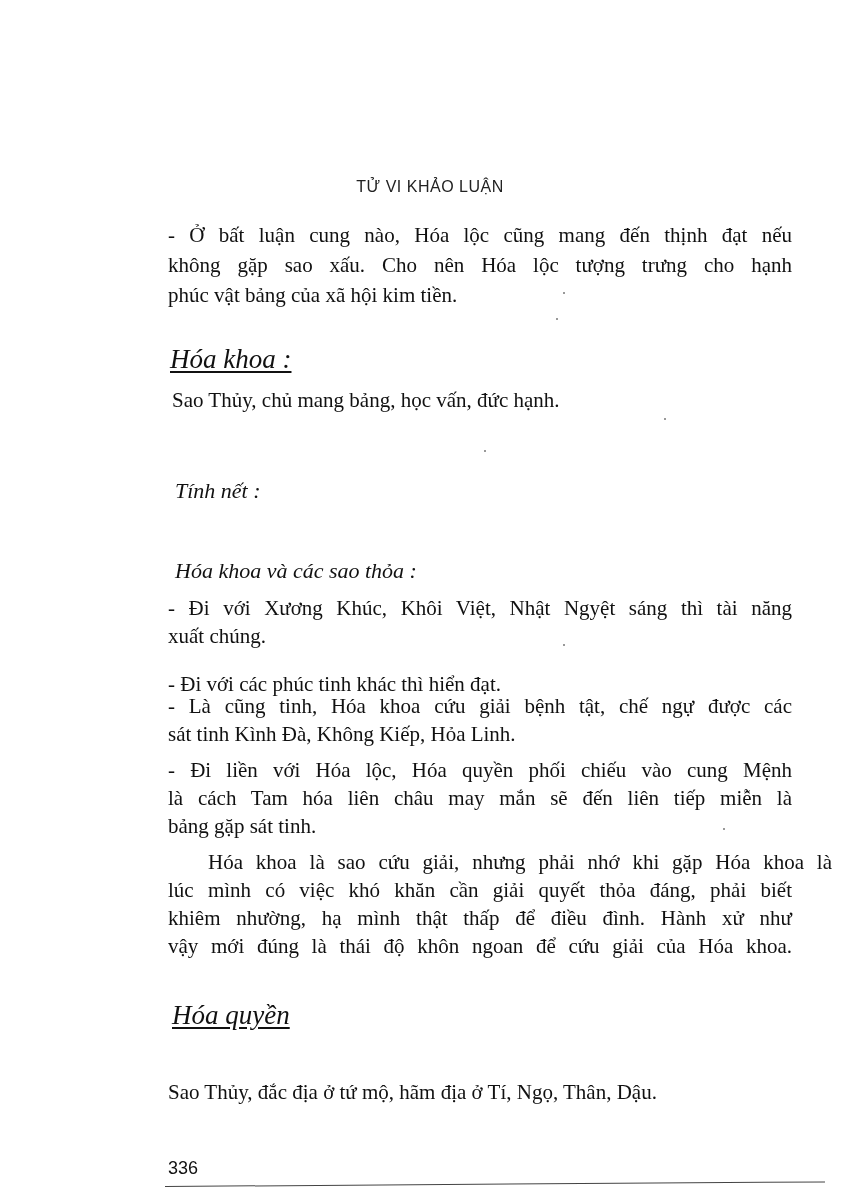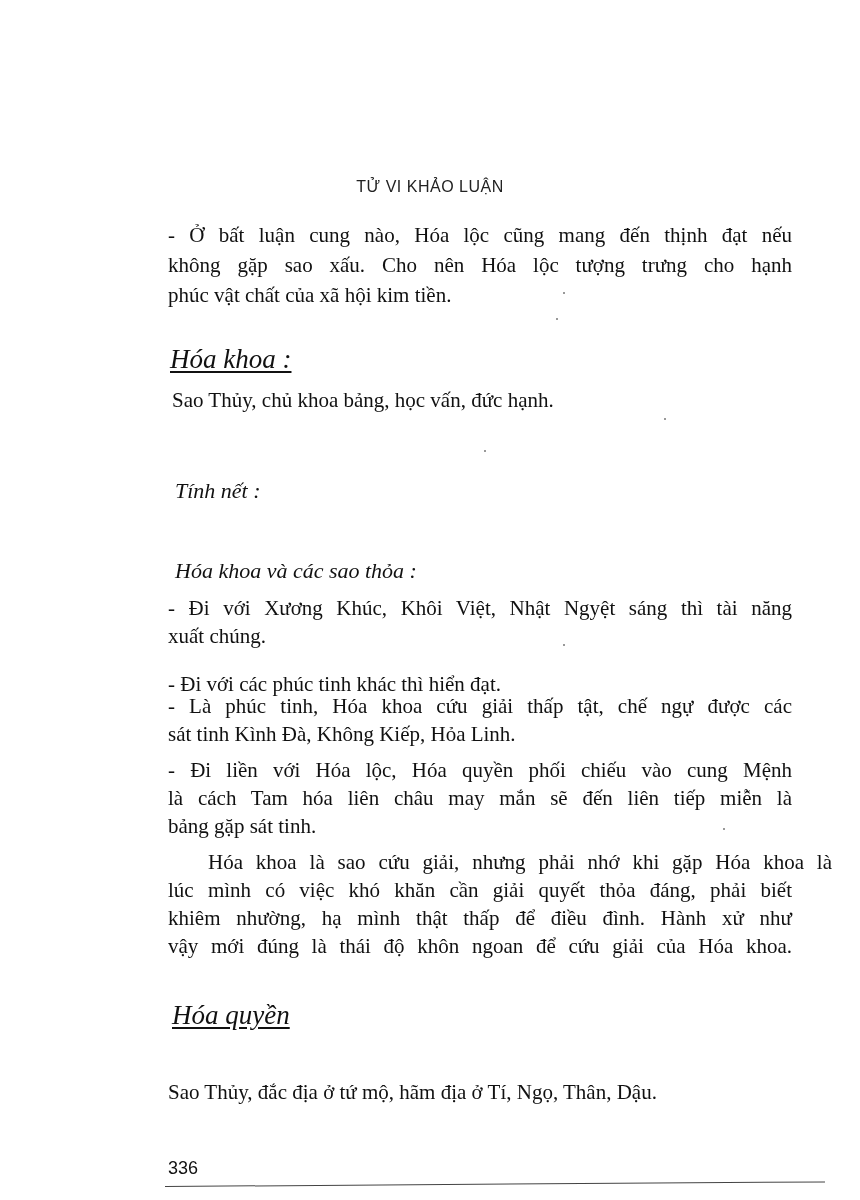--- a/index.html
+++ b/index.html
@@ -22,35 +22,35 @@
 </style>
 </head>
 <body>
 
 <div class="page">
   <div class="running-head">TỬ VI KHẢO LUẬN</div>
 
   <div>
     <div class="line justify" style="top:221px;">- Ở bất luận cung nào, Hóa lộc cũng mang đến thịnh đạt nếu</div>
     <div class="line justify" style="top:251px;">không gặp sao xấu. Cho nên Hóa lộc tượng trưng cho hạnh</div>
-    <div class="line" style="top:281px;">phúc vật chất của xã hội kim tiền.</div>
+    <div class="line" style="top:281px;">phúc vật bảng của xã hội kim tiền.</div>
   </div>
 
   <div class="heading" style="left:170px; top:344px;">Hóa khoa :</div>
-  <div class="line" style="left:172px; top:386px;">Sao Thủy, chủ khoa bảng, học vấn, đức hạnh.</div>
+  <div class="line" style="left:172px; top:386px;">Sao Thủy, chủ mang bảng, học vấn, đức hạnh.</div>
 
   <div class="subhead" style="left:175px; top:478px;">Tính nết :</div>
 
   <div class="subhead" style="left:175px; top:558px;">Hóa khoa và các sao thỏa :</div>
 
   <div>
     <div class="line justify" style="top:594px;">- Đi với Xương Khúc, Khôi Việt, Nhật Ngyệt sáng thì tài năng</div>
     <div class="line" style="top:622px;">xuất chúng.</div>
     <div class="line" style="top:656px;margin-top:14px;">- Đi với các phúc tinh khác thì hiển đạt.</div>
-    <div class="line justify" style="top:692px;">- Là phúc tinh, Hóa khoa cứu giải thấp tật, chế ngự được các</div>
+    <div class="line justify" style="top:692px;">- Là cũng tinh, Hóa khoa cứu giải bệnh tật, chế ngự được các</div>
     <div class="line" style="top:720px;">sát tinh Kình Đà, Không Kiếp, Hỏa Linh.</div>
     <div class="line justify" style="top:756px;">- Đi liền với Hóa lộc, Hóa quyền phối chiếu vào cung Mệnh</div>
     <div class="line justify" style="top:784px;">là cách Tam hóa liên châu may mắn sẽ đến liên tiếp miễn là</div>
     <div class="line" style="top:812px;">bảng gặp sát tinh.</div>
   </div>
 
   <div>
     <div class="line justify" style="top:848px;margin-left:40px;">Hóa khoa là sao cứu giải, nhưng phải nhớ khi gặp Hóa khoa là</div>
     <div class="line justify" style="top:876px;">lúc mình có việc khó khăn cần giải quyết thỏa đáng, phải biết</div>
     <div class="line justify" style="top:904px;">khiêm nhường, hạ mình thật thấp để điều đình. Hành xử như</div>

